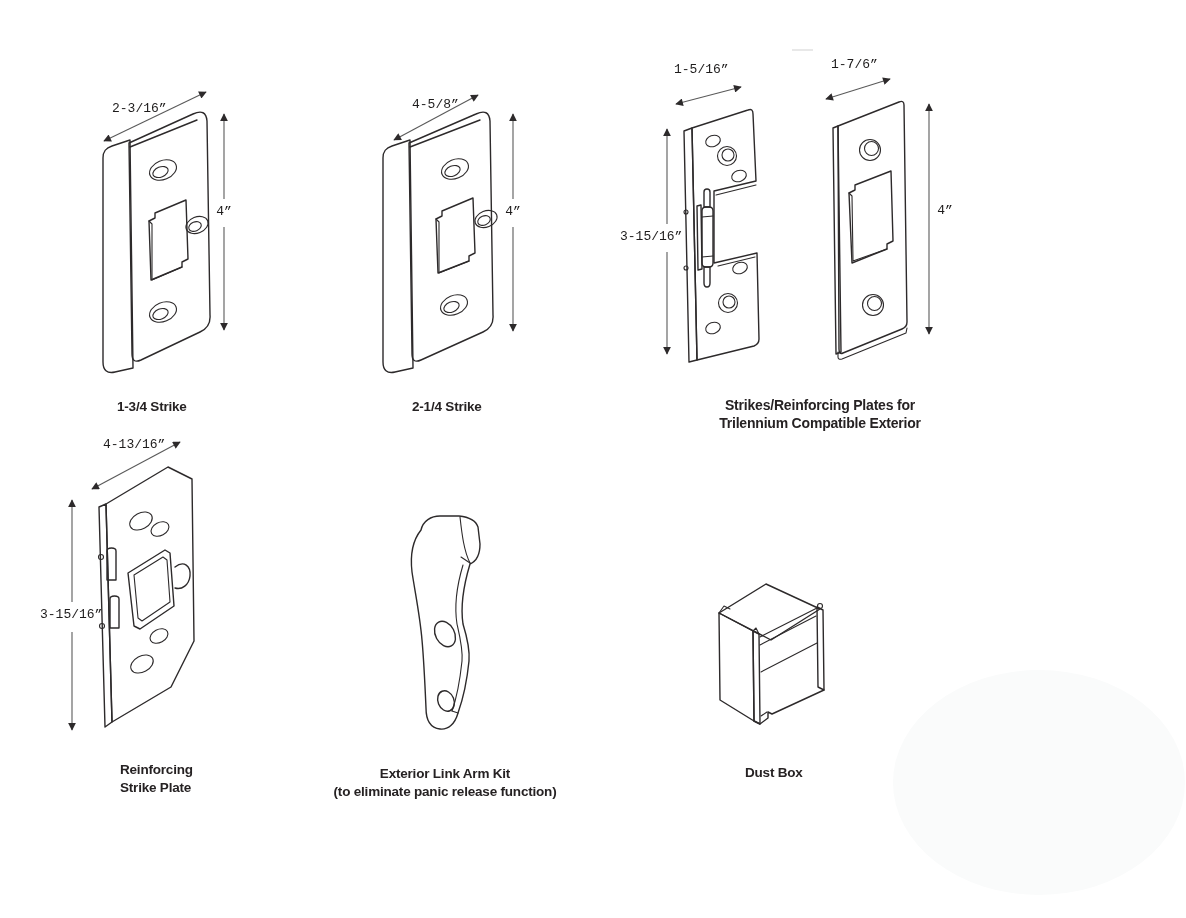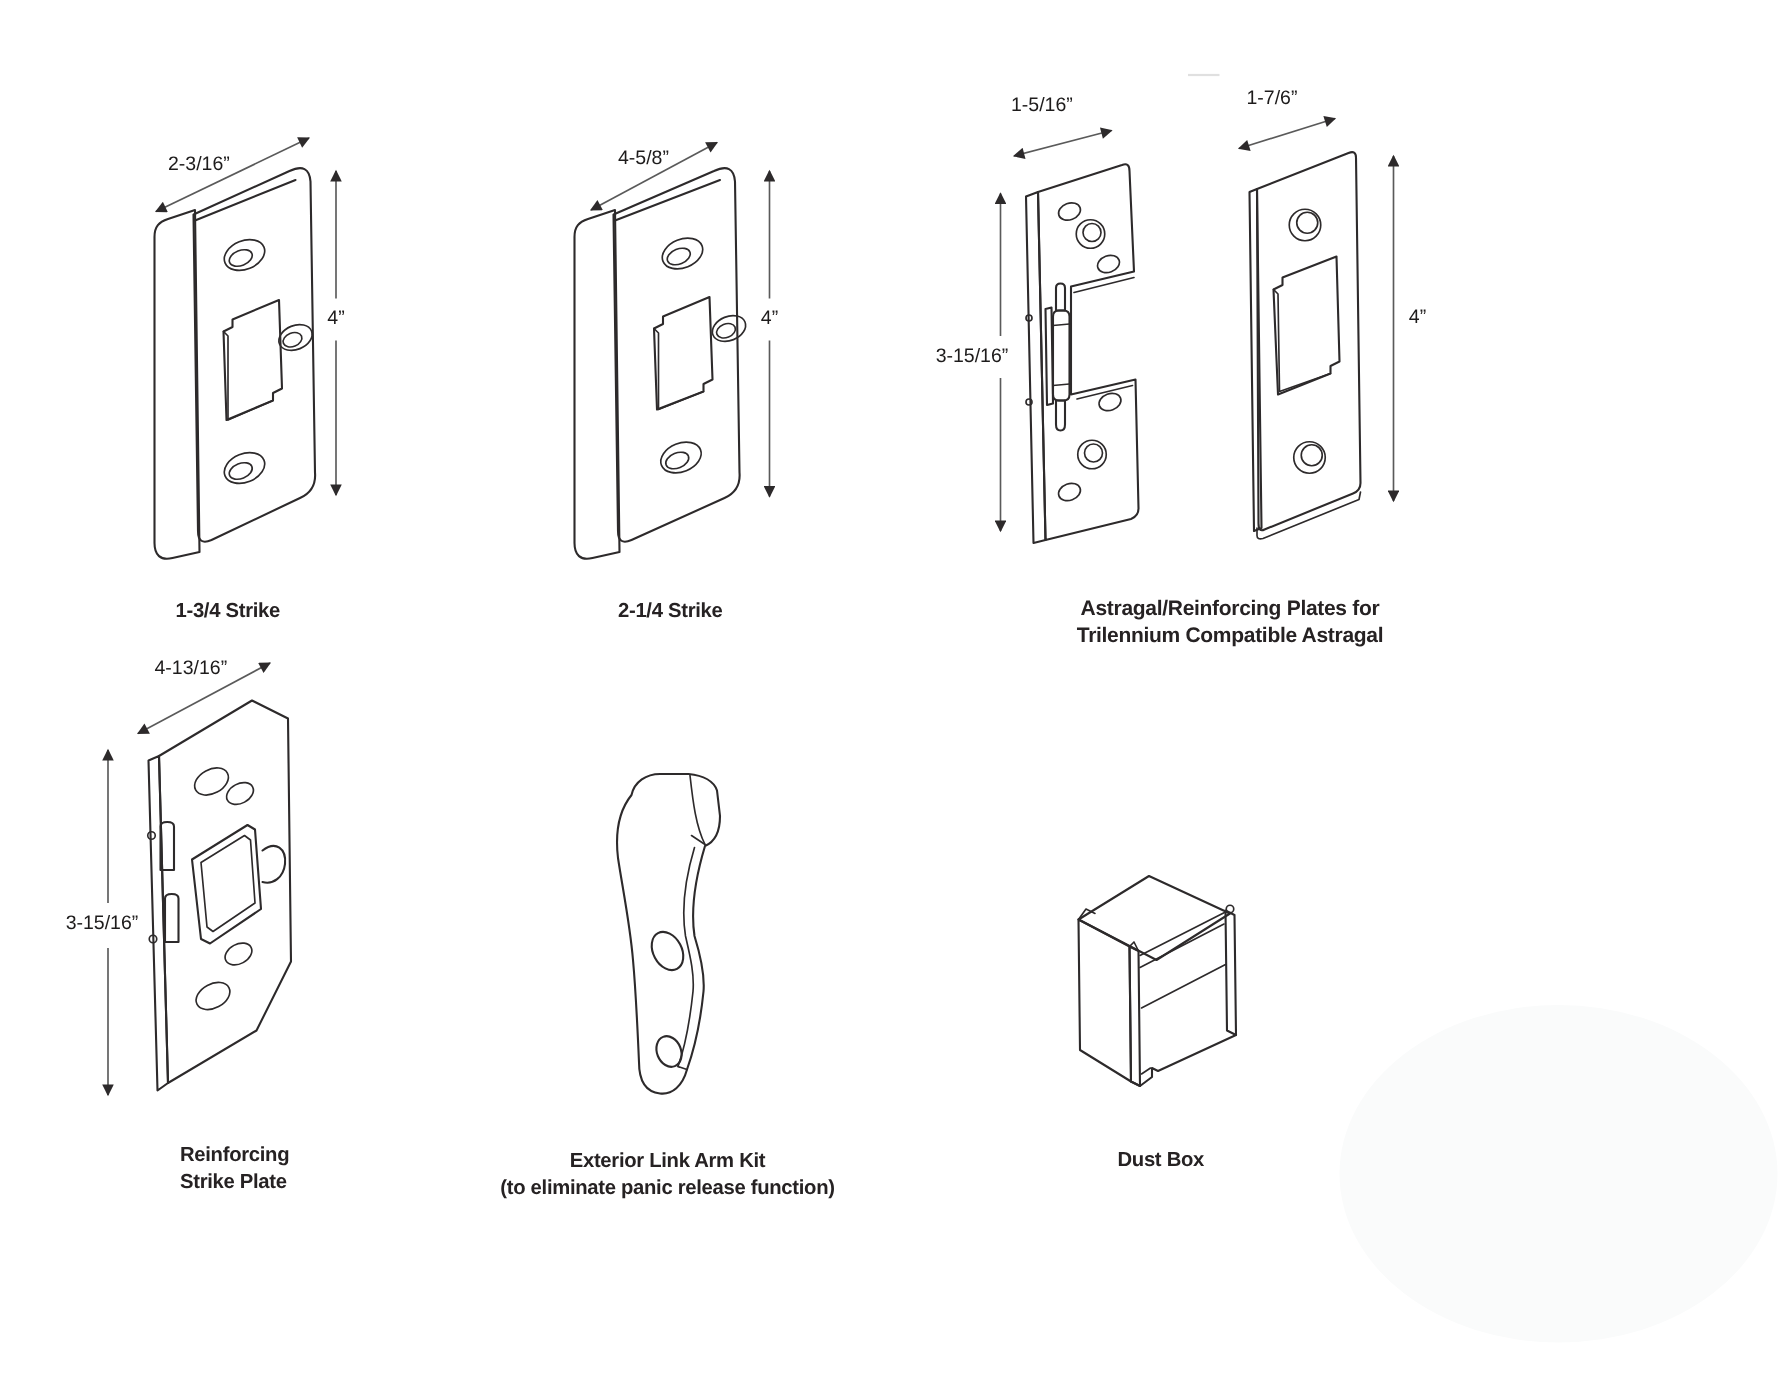--- a/index.html
+++ b/index.html
@@ -2,21 +2,21 @@
 <html><head>
 <meta charset="utf-8">
 <style>
   html,body{margin:0;padding:0;background:#fff;}
   .canvas{
     position:relative;width:1186px;height:918px;background:#ffffff;
     overflow:hidden;font-family:"Liberation Sans",sans-serif;
   }
   svg{position:absolute;left:0;top:0;}
   .dim{
-    position:absolute;font-family:Liberation Sans, sans-serif;
+    position:absolute;font-family:Liberation Mono, monospace;
     font-size:13px;color:#1e1c1c;white-space:nowrap;
   }
   .dim.c{text-align:center;}
   .lbl{
     position:absolute;font-family:"Liberation Sans",sans-serif;
     font-weight:700;font-size:13.5px;letter-spacing:-0.2px;color:#262223;
     white-space:nowrap;line-height:17.5px;margin-top:18px;
   }
   .lbl.center{text-align:center;white-space:normal;}
   .watermark{
@@ -193,22 +193,22 @@
   <div class="dim" style="left:831px;top:57px">1-7/6”</div>
   <div class="dim c" style="left:936px;top:203px;width:18px">4”</div>
 
   <div class="dim" style="left:103px;top:437px">4-13/16”</div>
   <div class="dim c" style="left:40px;top:607px;width:56px">3-15/16”</div>
 
   <div class="lbl" style="left:117px;top:380px">1-3/4 Strike</div>
   <div class="lbl" style="left:412px;top:380px">2-1/4 Strike</div>
 
   <div class="lbl center" style="left:670px;top:379px;width:300px;font-size:14px">
-    <div>Astragal/Reinforcing Plates for</div>
-    <div>Trilennium Compatible Astragal</div>
+    <div>Strikes/Reinforcing Plates for</div>
+    <div>Trilennium Compatible Exterior</div>
   </div>
 
   <div class="lbl" style="left:120px;top:743px">
     <div>Reinforcing</div>
     <div>Strike Plate</div>
   </div>
 
   <div class="lbl center" style="left:295px;top:747px;width:300px">
     <div>Exterior Link Arm Kit</div>
     <div>(to eliminate panic release function)</div>

